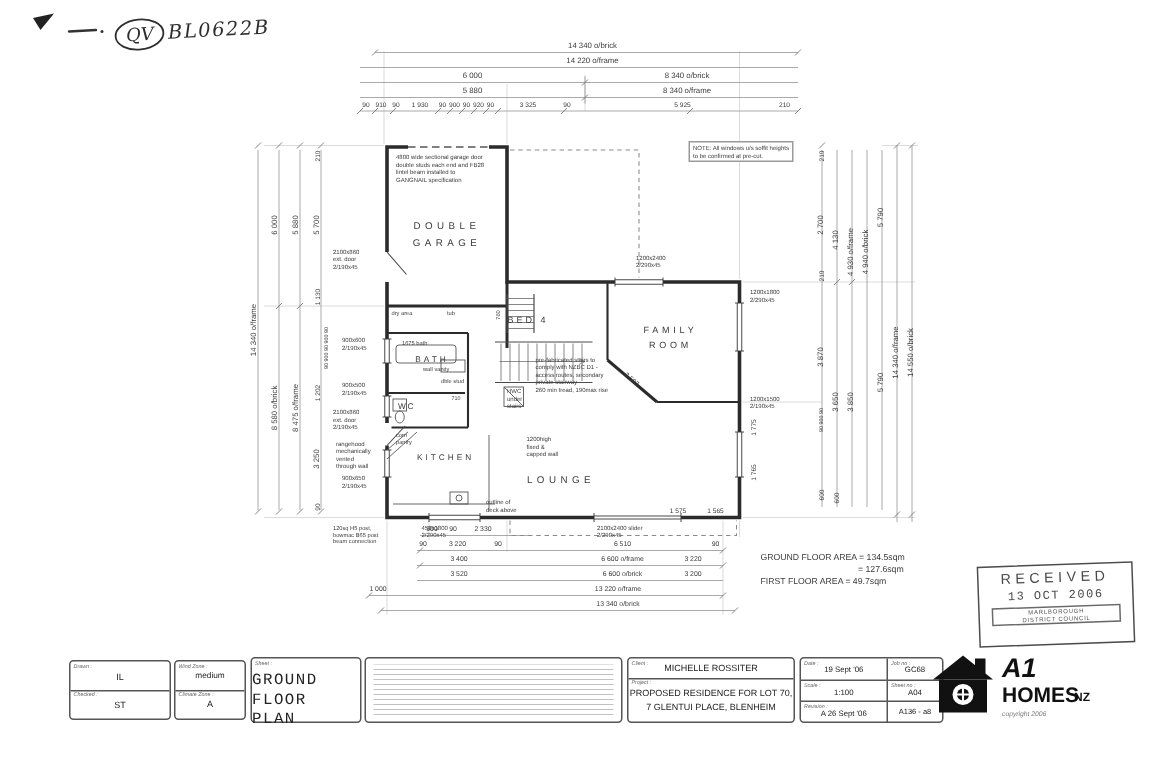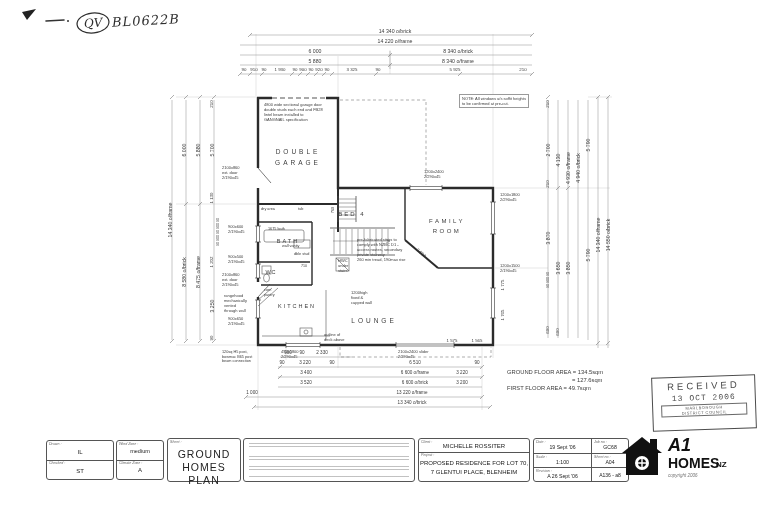--- a/index.html
+++ b/index.html
@@ -15,22 +15,22 @@
   #stamp .rcv{font-size:9.5px;letter-spacing:3px;margin-top:3px;}
   #stamp .dt{font-family:"Liberation Mono",monospace;font-size:8px;letter-spacing:1px;margin-top:2px;}
   #stamp .org{border:0.8px solid #6a6a6a;margin:2px 8px 0 8px;font-size:4px;letter-spacing:.5px;
               color:#5a5a5a;line-height:1.3;}
   
   #titleblock{position:absolute;left:44px;top:437px;width:720px;height:48px;font-size:6px;color:#333;}
   .tb-box{position:absolute;border:0.9px solid #555;border-radius:3px;background:#fff;box-sizing:border-box;}
   .tb-lab{position:absolute;left:2px;top:1px;font-size:3.6px;font-style:italic;color:#666;}
   .tb-val{position:absolute;left:0;right:0;text-align:center;color:#222;}
   .halfcell{position:absolute;left:0;right:0;height:50%;}
-  #sheetbox .big{position:absolute;left:0;right:0;top:9px;text-align:center;font-size:10.5px;
-                 letter-spacing:1px;color:#222;line-height:1.25;}
+  #sheetbox .big{position:absolute;left:0;right:0;top:9px;font-size:10.5px;
+                 letter-spacing:1px;color:#222;line-height:1.25;font-family:Liberation Mono, monospace;}
   #fineprint{position:absolute;left:5px;right:5px;top:4px;bottom:4px;opacity:.55;
      background:repeating-linear-gradient(to bottom,#8f8f8f 0px,#8f8f8f 0.6px,transparent 0.6px,transparent 3.3px);}
   .infogrid{position:absolute;inset:0;}
   .ig-cell{position:absolute;box-sizing:border-box;border-bottom:0.7px solid #555;}
   .ig-cell.right{border-left:0.7px solid #555;}
   .ig-cell:nth-last-child(-n+2){border-bottom:none;}
   .logo-txt{position:absolute;color:#111;font-weight:bold;}
 </style>
 </head>
 <body>
@@ -301,21 +301,21 @@
     </div>
     <div class="halfcell" style="top:50%;">
       <span class="tb-lab">Climate Zone :</span>
       <div class="tb-val" style="top:7px;font-size:6px;">A</div>
     </div>
   </div>
   <div class="tb-box" id="sheetbox" style="left:123px;top:1px;width:74px;height:44px;">
     <span class="tb-lab">Sheet :</span>
     <div class="big">
       <div>GROUND</div>
-      <div>HOMES PLAN</div>
+      <div>FLOOR PLAN</div>
     </div>
   </div>
   <div class="tb-box" style="left:199px;top:1px;width:172px;height:44px;">
     <div id="fineprint"></div>
   </div>
   <div class="tb-box" style="left:374px;top:1px;width:112px;height:44px;">
     <div style="position:absolute;left:0;right:0;top:0;height:13px;border-bottom:0.7px solid #555;">
       <span class="tb-lab">Client :</span>
       <div class="tb-val" style="top:4px;font-size:6px;">MICHELLE ROSSITER</div>
     </div>

